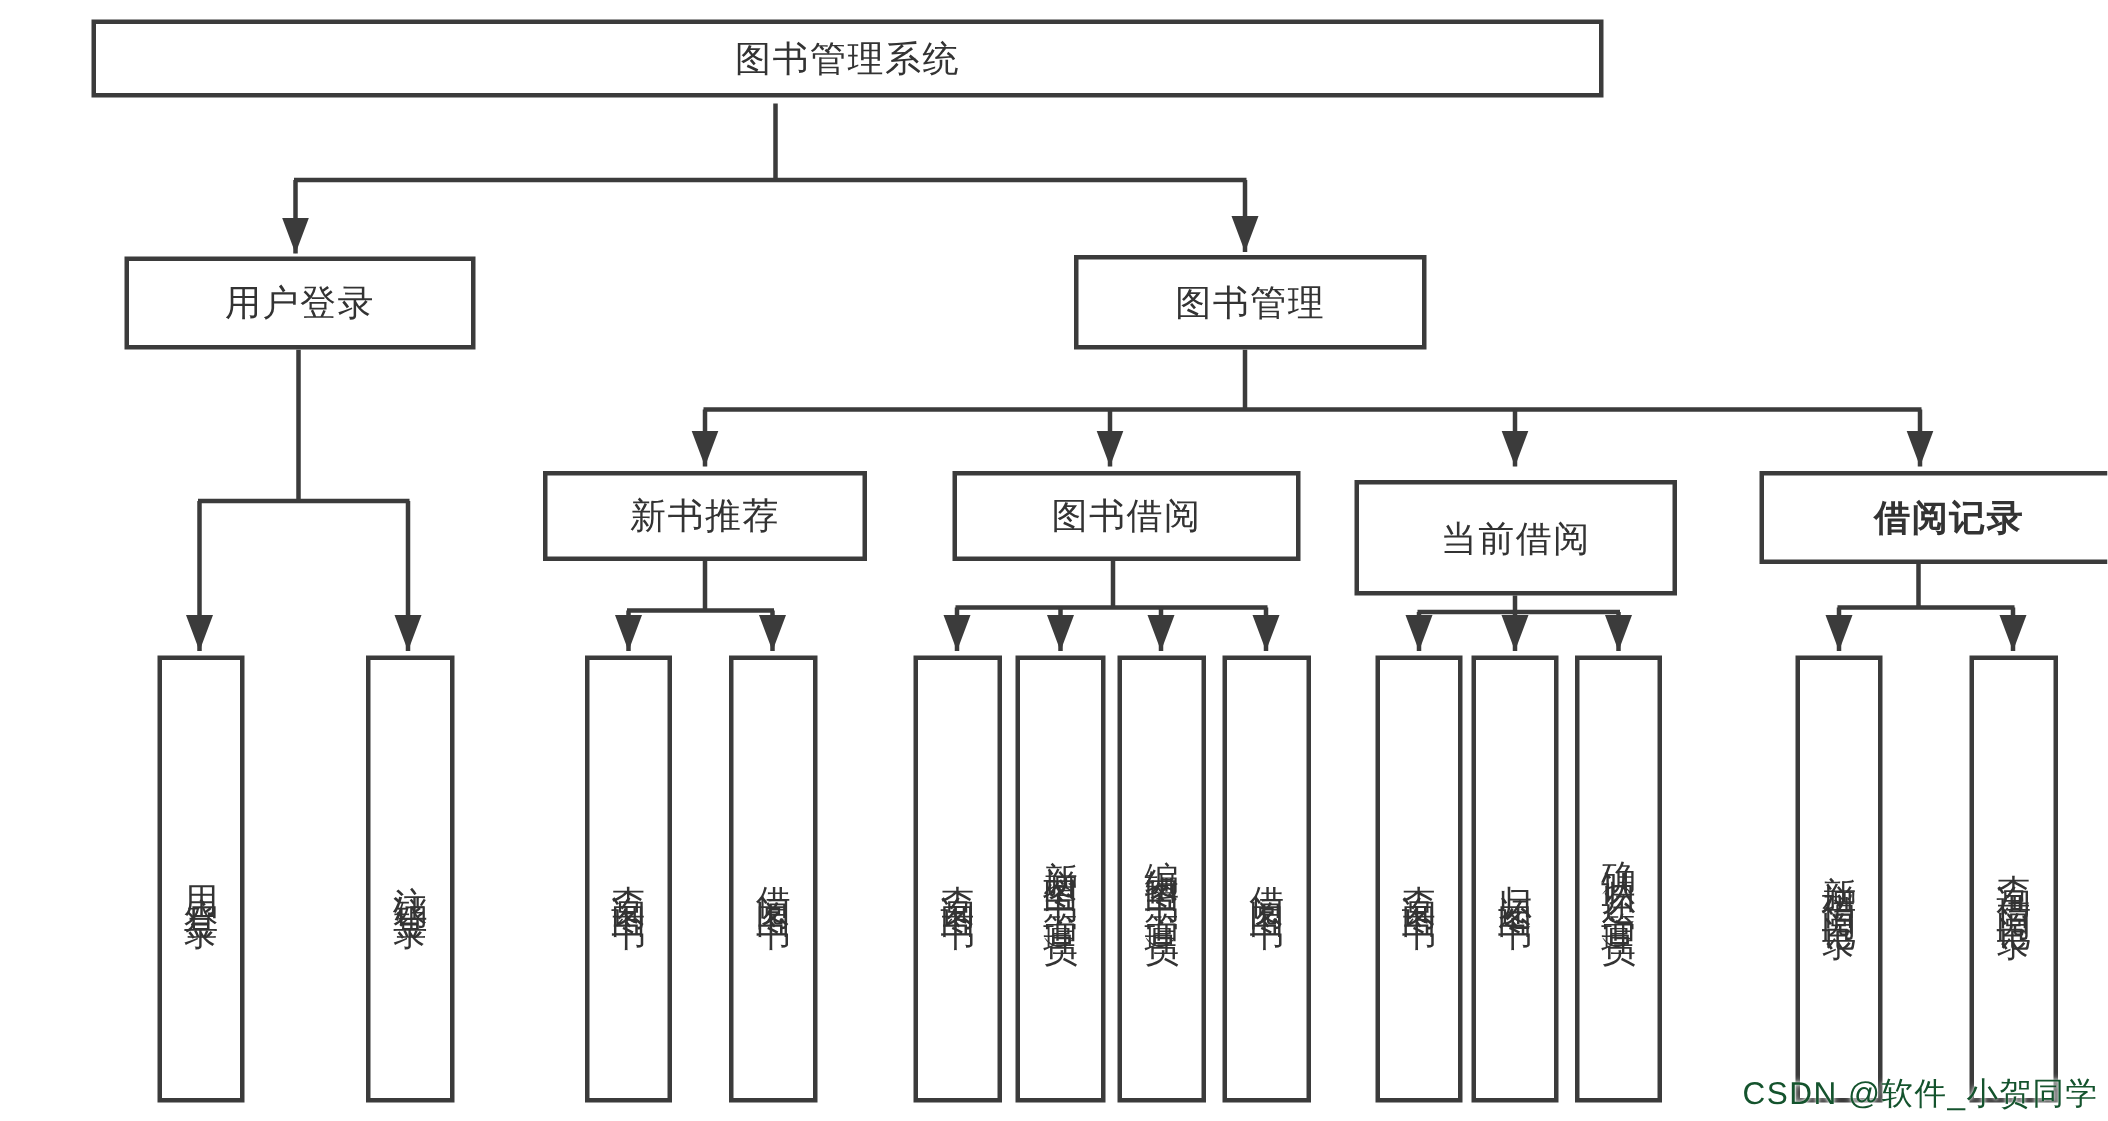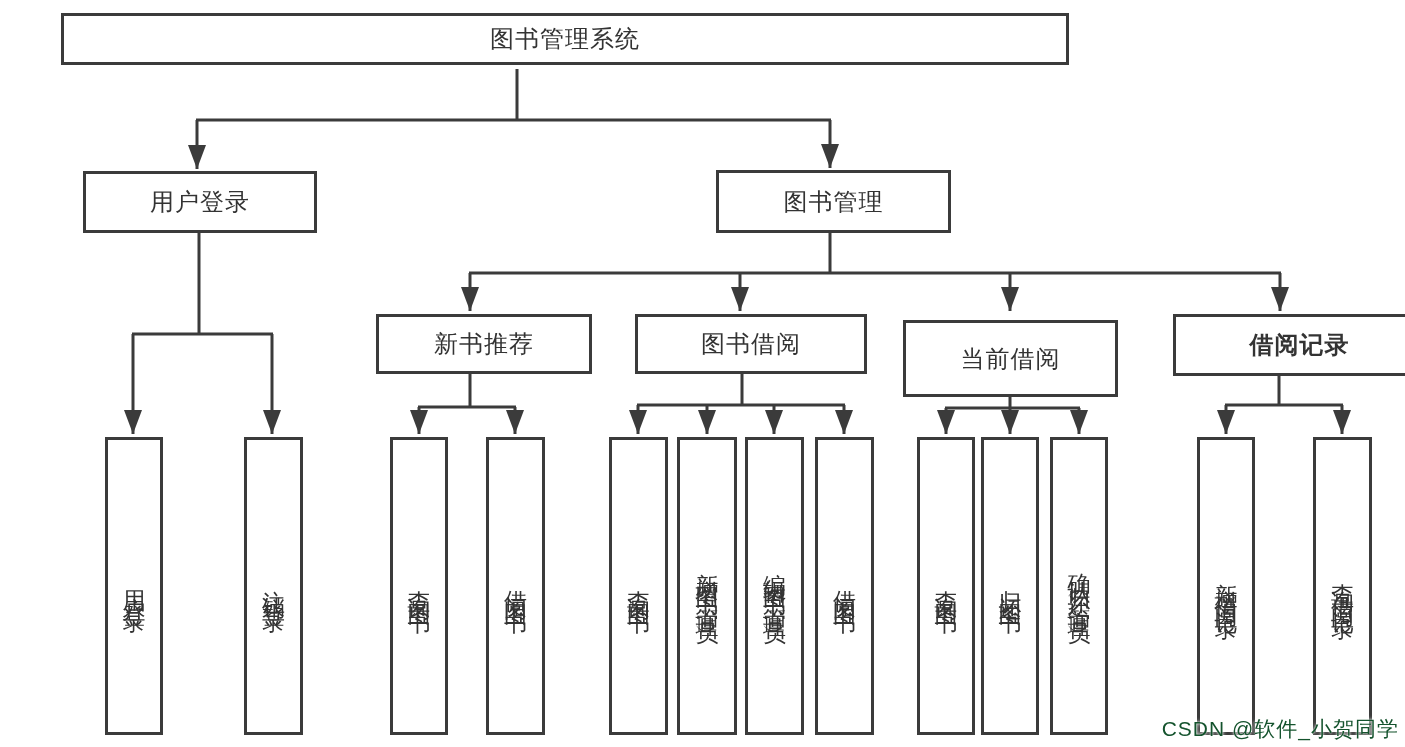--- a/index.html
+++ b/index.html
@@ -112,21 +112,21 @@
     <span>图书管理系统</span>
   </div>
 
   <div class="node" style="left:83px; top:171px; width:234px; height:62px;">
     <span>用户登录</span>
   </div>
   <div class="node" style="left:700px; top:170px; width:235px; height:63px;margin-left:16px;">
     <span>图书管理</span>
   </div>
 
-  <div class="node" style="left:362px; top:314px; width:216px; height:60px;margin-left:14px;">
+  <div class="node" style="left:362px; top:314px; width:216px; height:60px;">
     <span>新书推荐</span>
   </div>
   <div class="node" style="left:635px; top:314px; width:232px; height:60px;">
     <span>图书借阅</span>
   </div>
   <div class="node" style="left:903px; top:320px; width:215px; height:77px;">
     <span>当前借阅</span>
   </div>
   <div class="node" style="left:1173px; top:314px; width:253px; height:62px;font-weight:bold;">
     <span>借阅记录</span>

